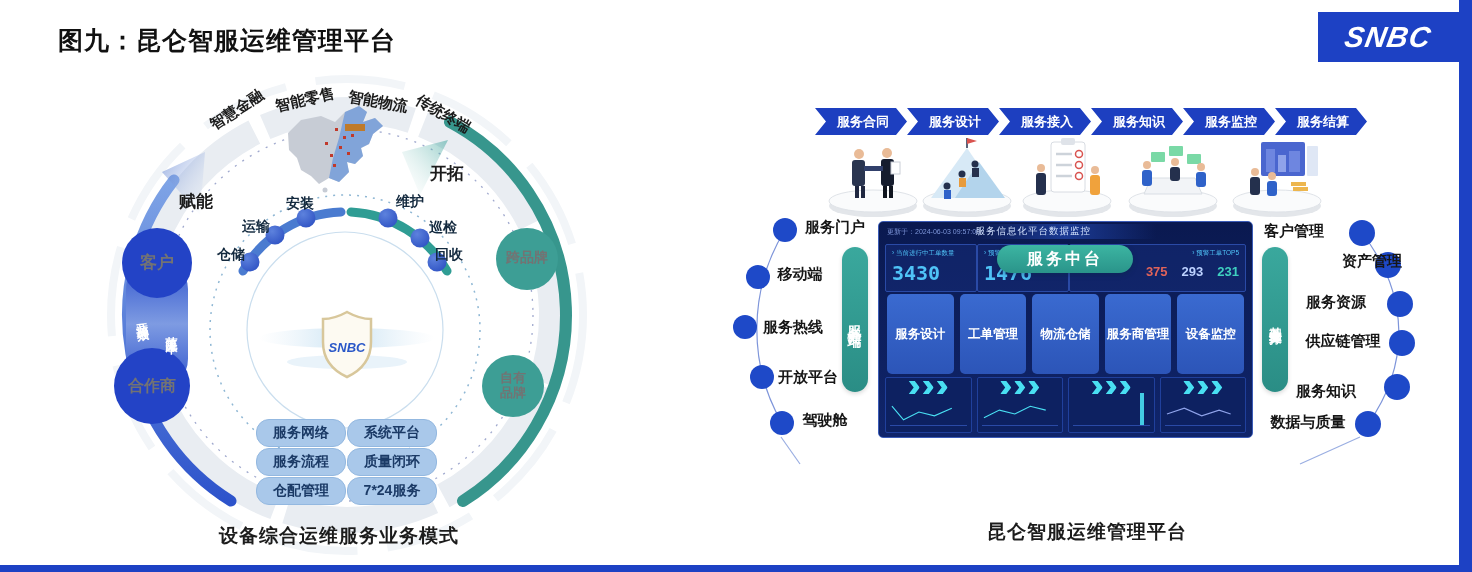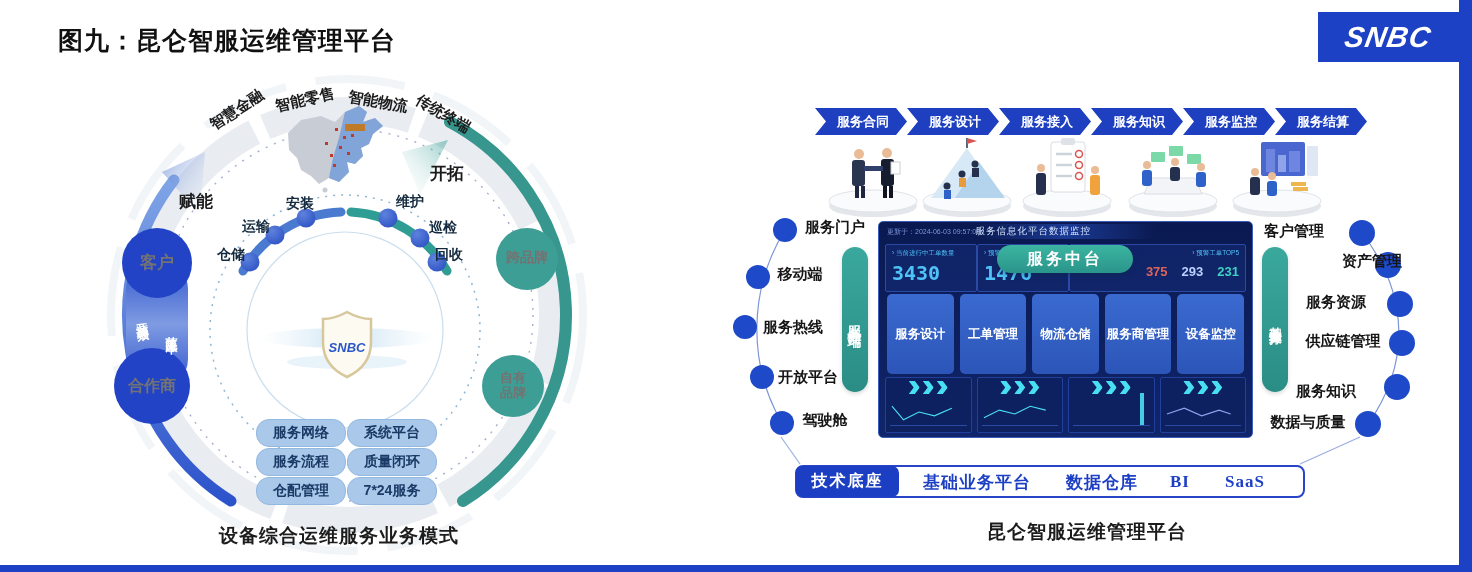--- a/index.html
+++ b/index.html
@@ -412,23 +412,16 @@
 
   <div class="mid-pill">服务中台</div>
 
   <div class="c support-label" style="left:1294px;top:231px">客户管理</div>
   <div class="c support-label" style="left:1372px;top:261px">资产管理</div>
   <div class="c support-label" style="left:1336px;top:302px">服务资源</div>
   <div class="c support-label" style="left:1343px;top:341px">供应链管理</div>
   <div class="c support-label" style="left:1326px;top:391px">服务知识</div>
   <div class="c support-label" style="left:1308px;top:422px">数据与质量</div>
 
-  <div class="base-bar">
-    <div class="base-highlight">技术底座</div>
-    <span class="base-item" style="left:180px">基础业务平台</span>
-    <span class="base-item" style="left:305px">数据仓库</span>
-    <span class="base-item" style="left:383px">BI</span>
-    <span class="base-item" style="left:448px">SaaS</span>
-  </div>
 
   <div class="caption" style="left:1087px;top:532px">昆仑智服运维管理平台</div>
 
 </div>
 
 </body></html>

